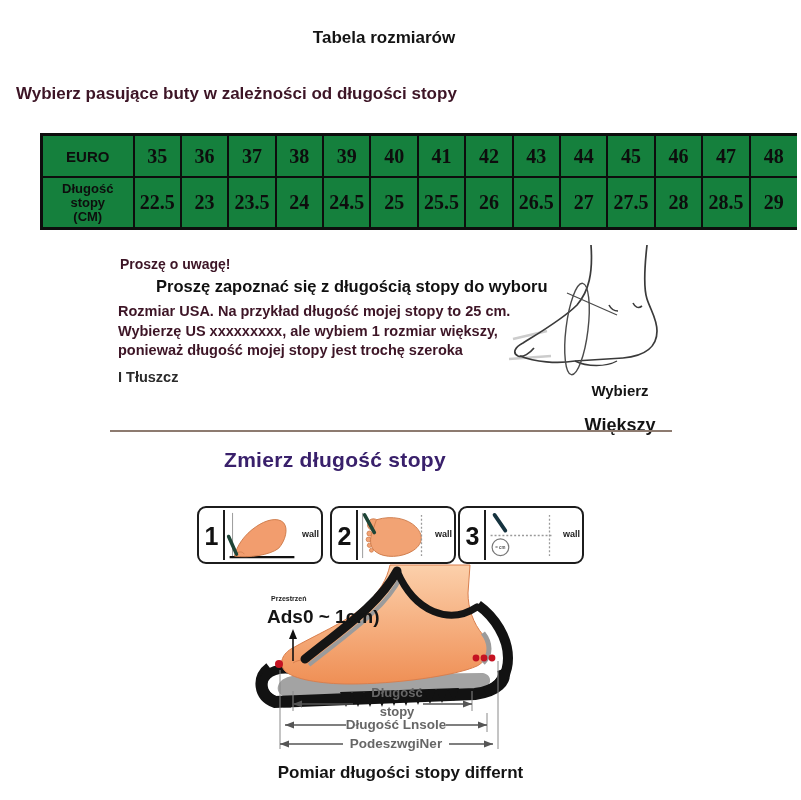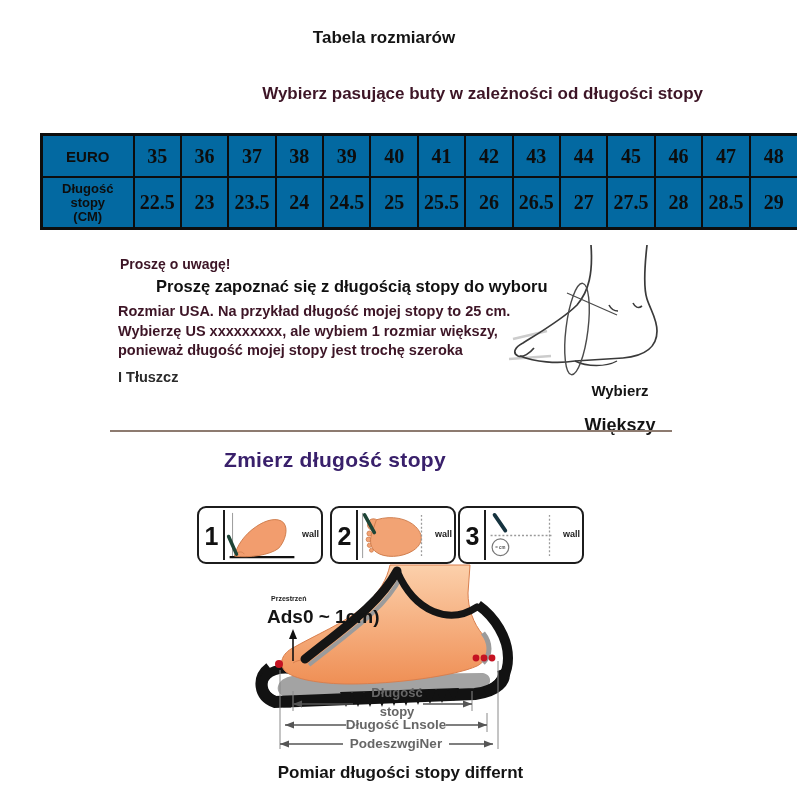--- a/index.html
+++ b/index.html
@@ -2,28 +2,28 @@
 <html><head>
 <meta charset="utf-8">
 <style>
   html,body{margin:0;padding:0;}
   body{width:801px;height:800px;background:#ffffff;position:relative;
        font-family:"Liberation Sans",sans-serif;overflow:hidden;}
   .abs{position:absolute;}
 
   .title{top:28px;left:0;width:768px;text-align:center;
          font-size:17px;font-weight:bold;color:#141414;}
-  .subtitle{top:84px;left:4px;width:699px;text-align:right;
+  .subtitle{top:84px;left:16px;width:699px;text-align:left;
          font-size:17px;font-weight:bold;color:#3d1526;}
 
   table.size{position:absolute;left:40px;top:133px;width:757px;
          border-collapse:collapse;table-layout:fixed;
          border:3px solid #0d0d0d;border-right:none;}
   table.size td{border:2.5px solid #0d0d0d;text-align:center;vertical-align:middle;
-         padding:0;background:#0369a1;color:#0d0d0d;}
+         padding:0;background:#15803d;color:#0d0d0d;}
   table.size td.lastcol{border-right:none;}
   table.size tr.r1 td{height:40px;}
   table.size tr.r2 td{height:49px;}
   td.hdr{font-size:15px;font-weight:bold;font-family:"Liberation Sans",sans-serif;}
   td.hdr2{font-size:13px;font-weight:bold;line-height:14px;font-family:"Liberation Sans",sans-serif;}
   td.num{font-size:20px;font-weight:bold;font-family:"Liberation Serif",serif;}
 
   .note-attention{left:120px;top:256px;font-size:14px;font-weight:bold;color:#3d1526;}
   .note-instruction{left:156px;top:277px;font-size:16.5px;font-weight:bold;color:#101010;}
   .note-paragraph{left:118px;top:302px;font-size:14.5px;font-weight:bold;

